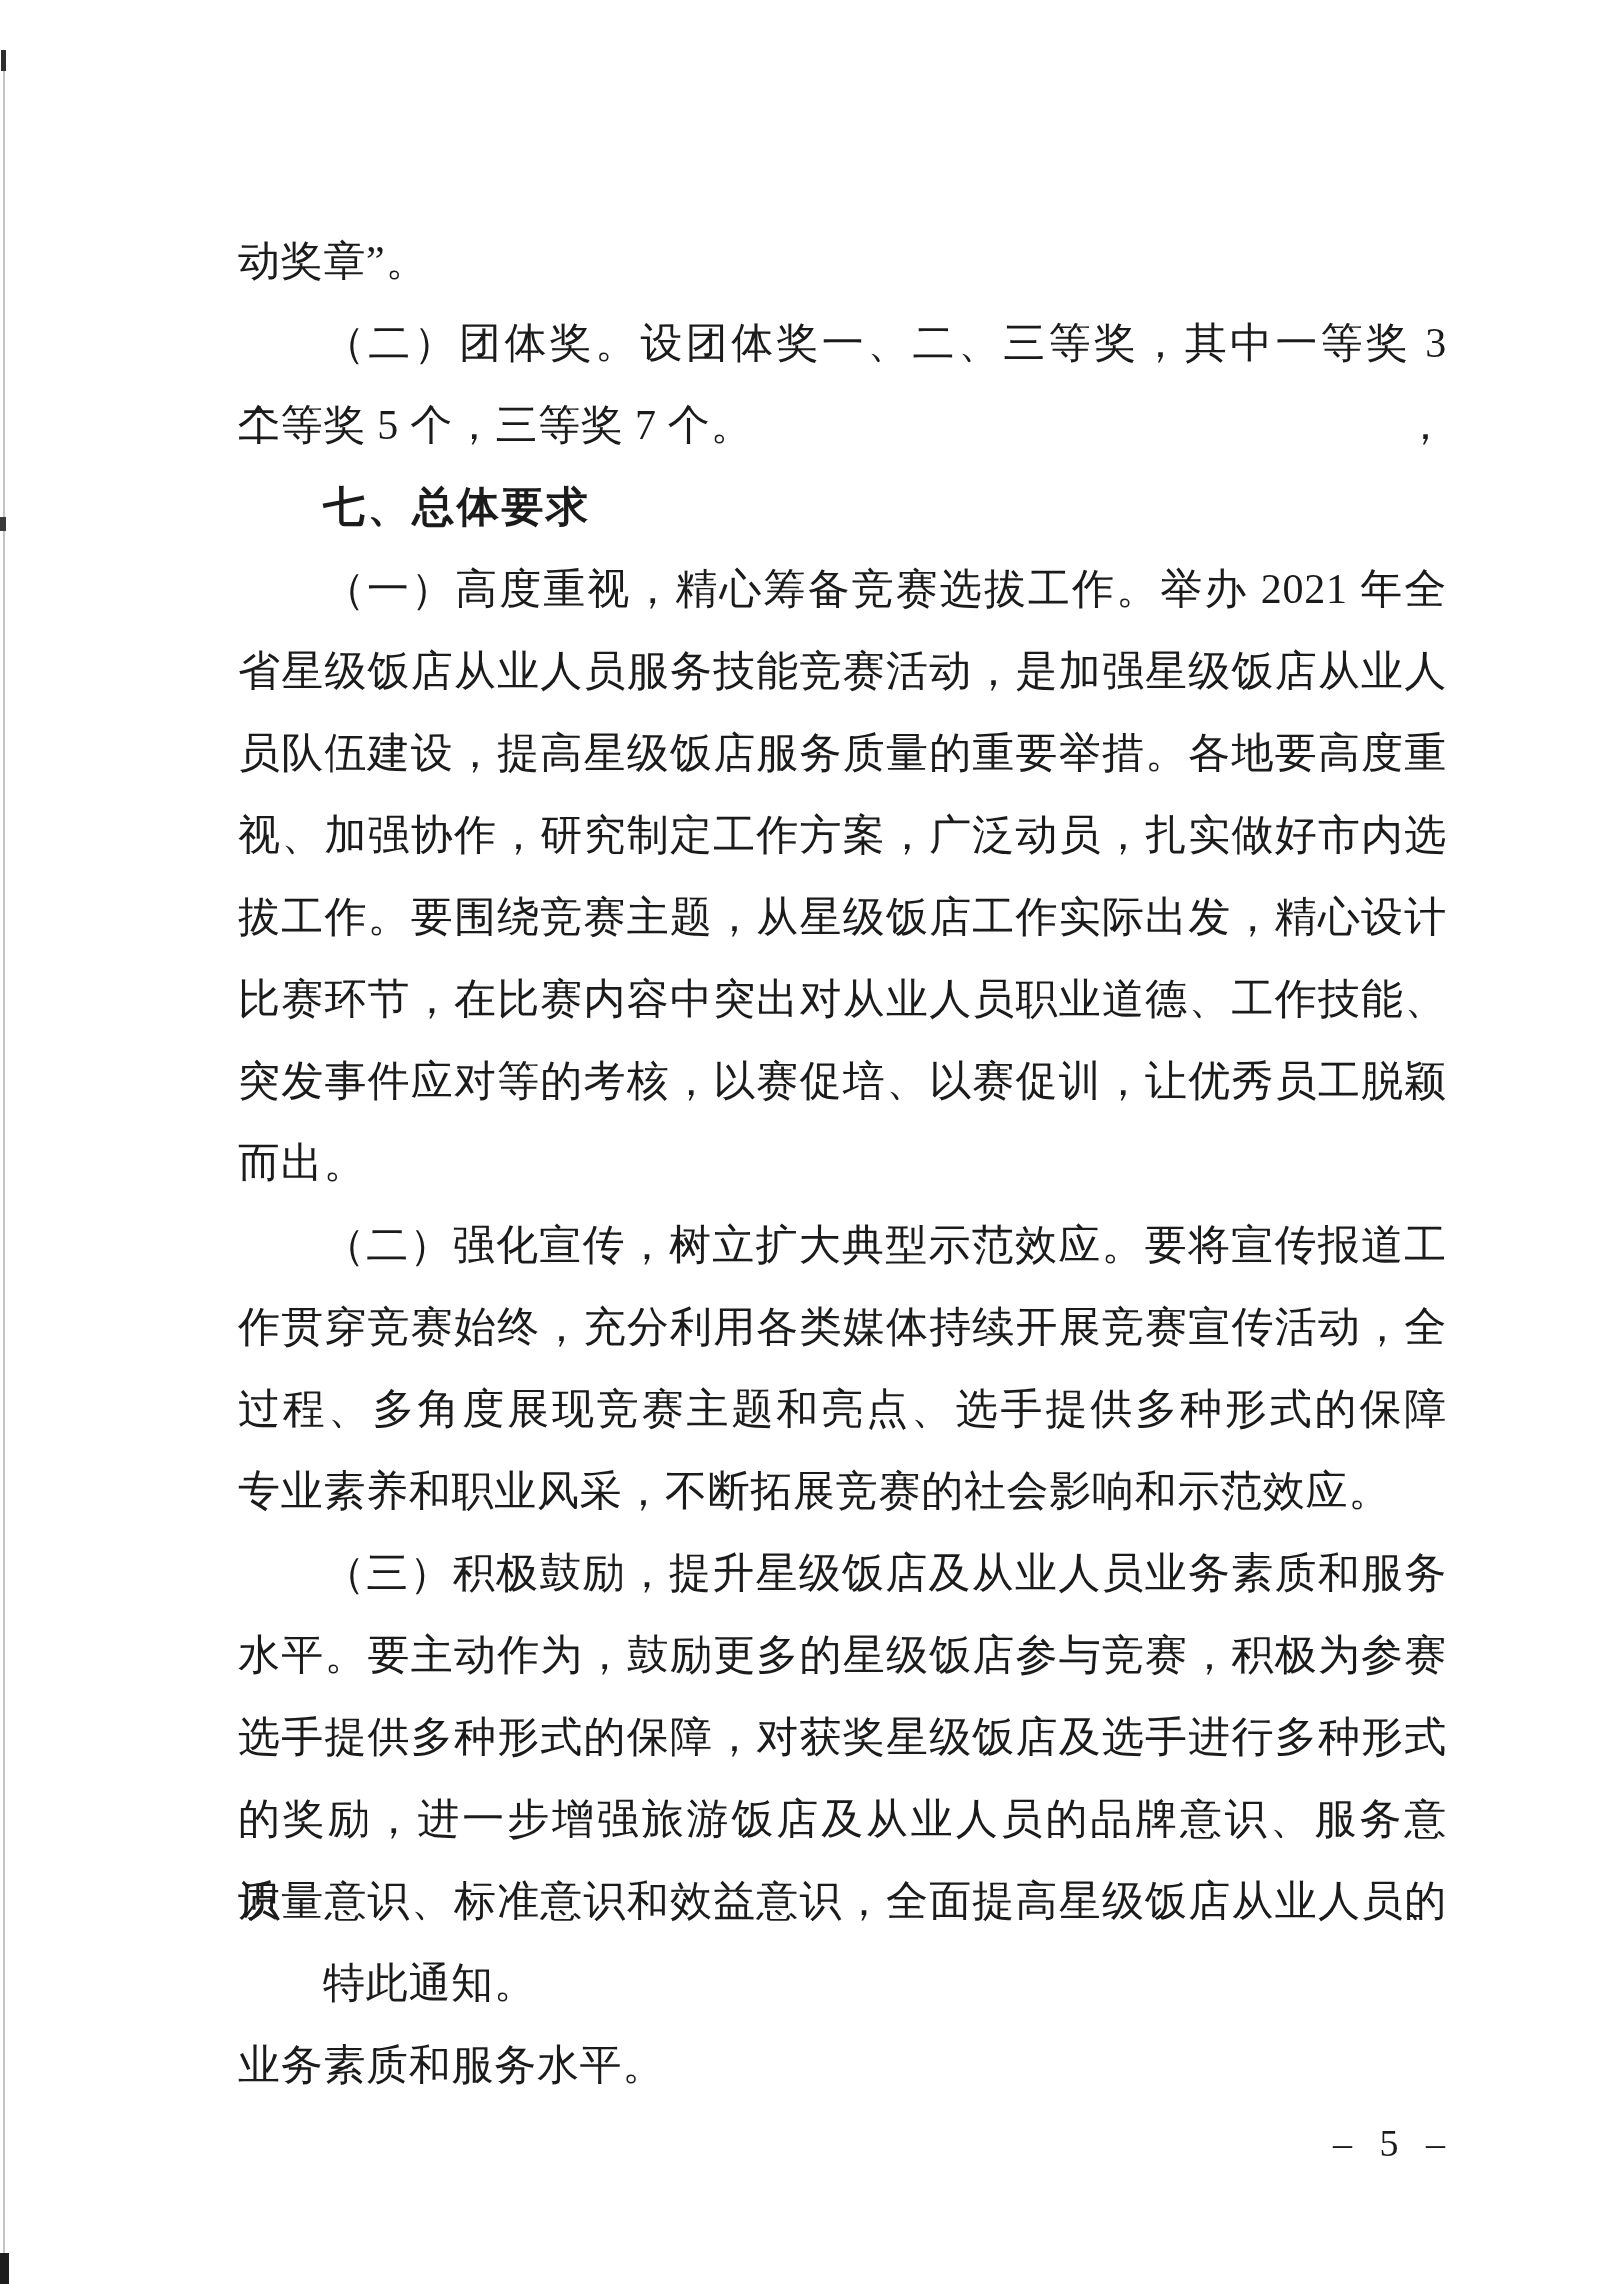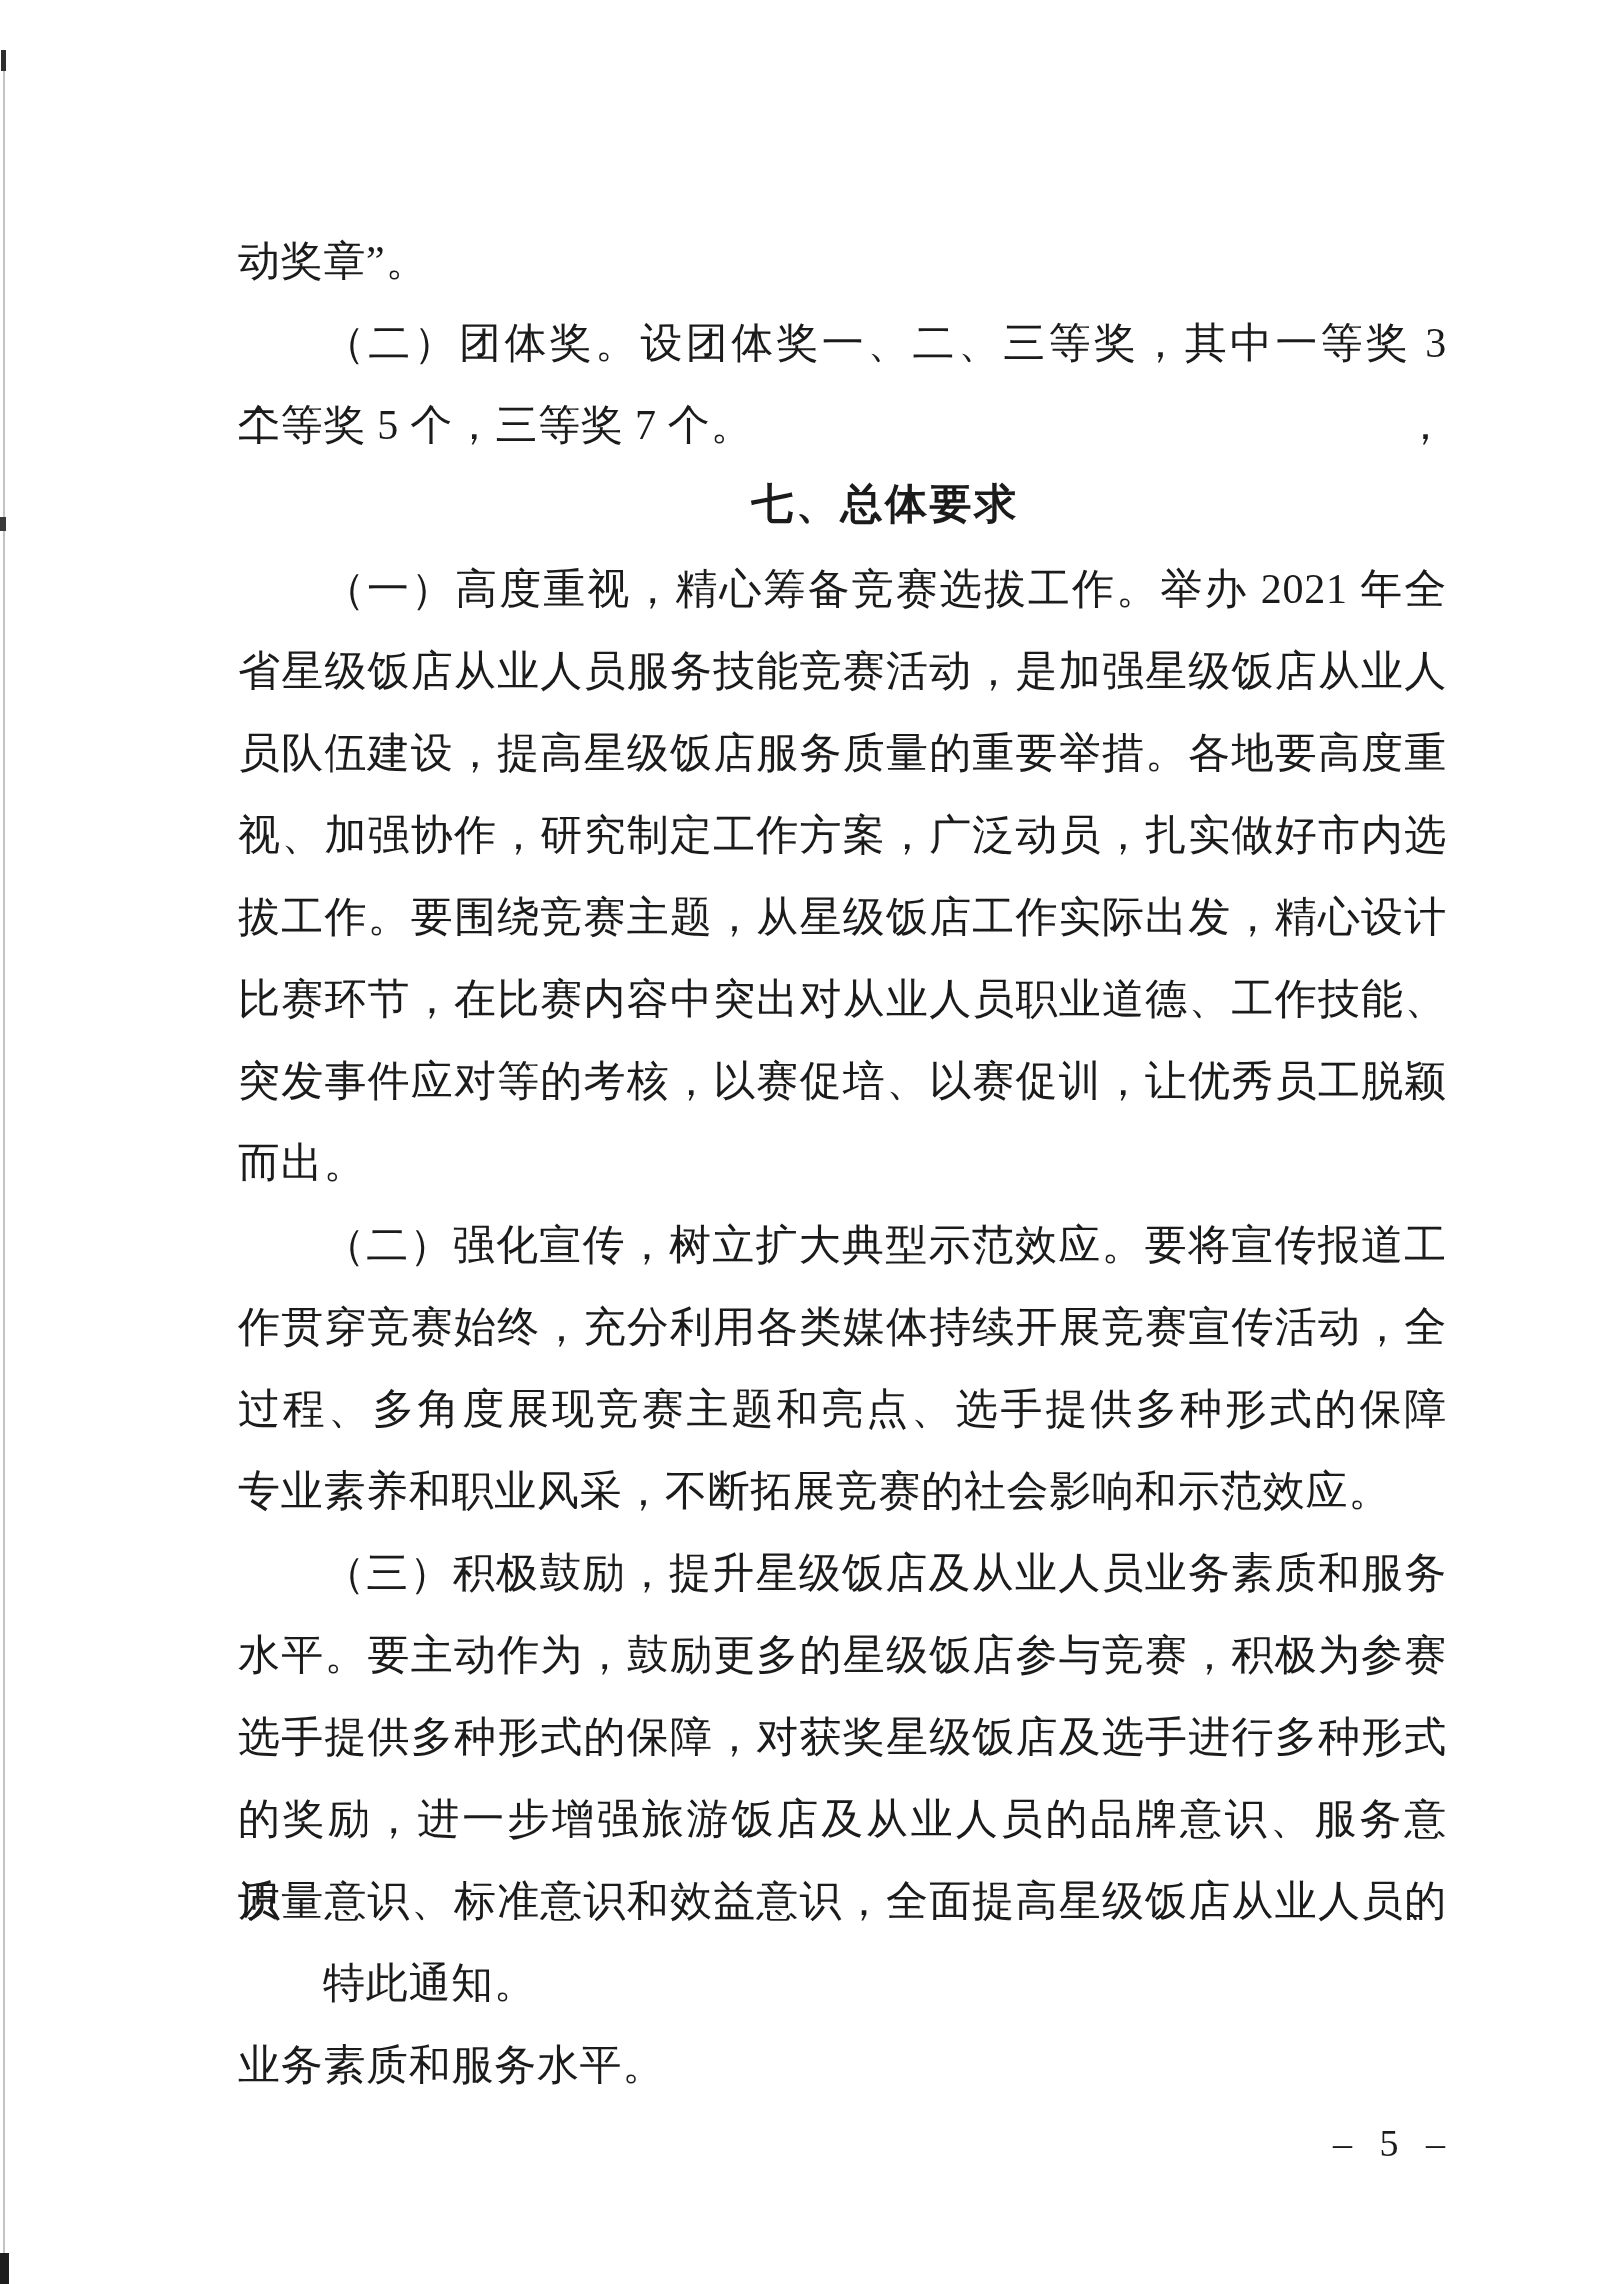--- a/index.html
+++ b/index.html
@@ -64,24 +64,23 @@
     text-align-last: justify;
     text-justify: inter-character;
   }
   .line.noj {
     text-align: left;
   }
   .line.indent {
     text-indent: 85px;
   }
   .line.heading {
-    font-family: Liberation Mono, monospace;
+    font-family: Liberation Sans, sans-serif;
     font-weight: bold;
     letter-spacing: 2.6px;
-    text-align: center;
   }
   .page-number {
     position: absolute;
     top: 2121px;
     right: 162px;
     font-size: 38px;
     letter-spacing: 9px;
     color: #1b1b1b;
     font-family: "Liberation Serif", "DejaVu Serif", serif;
   }

